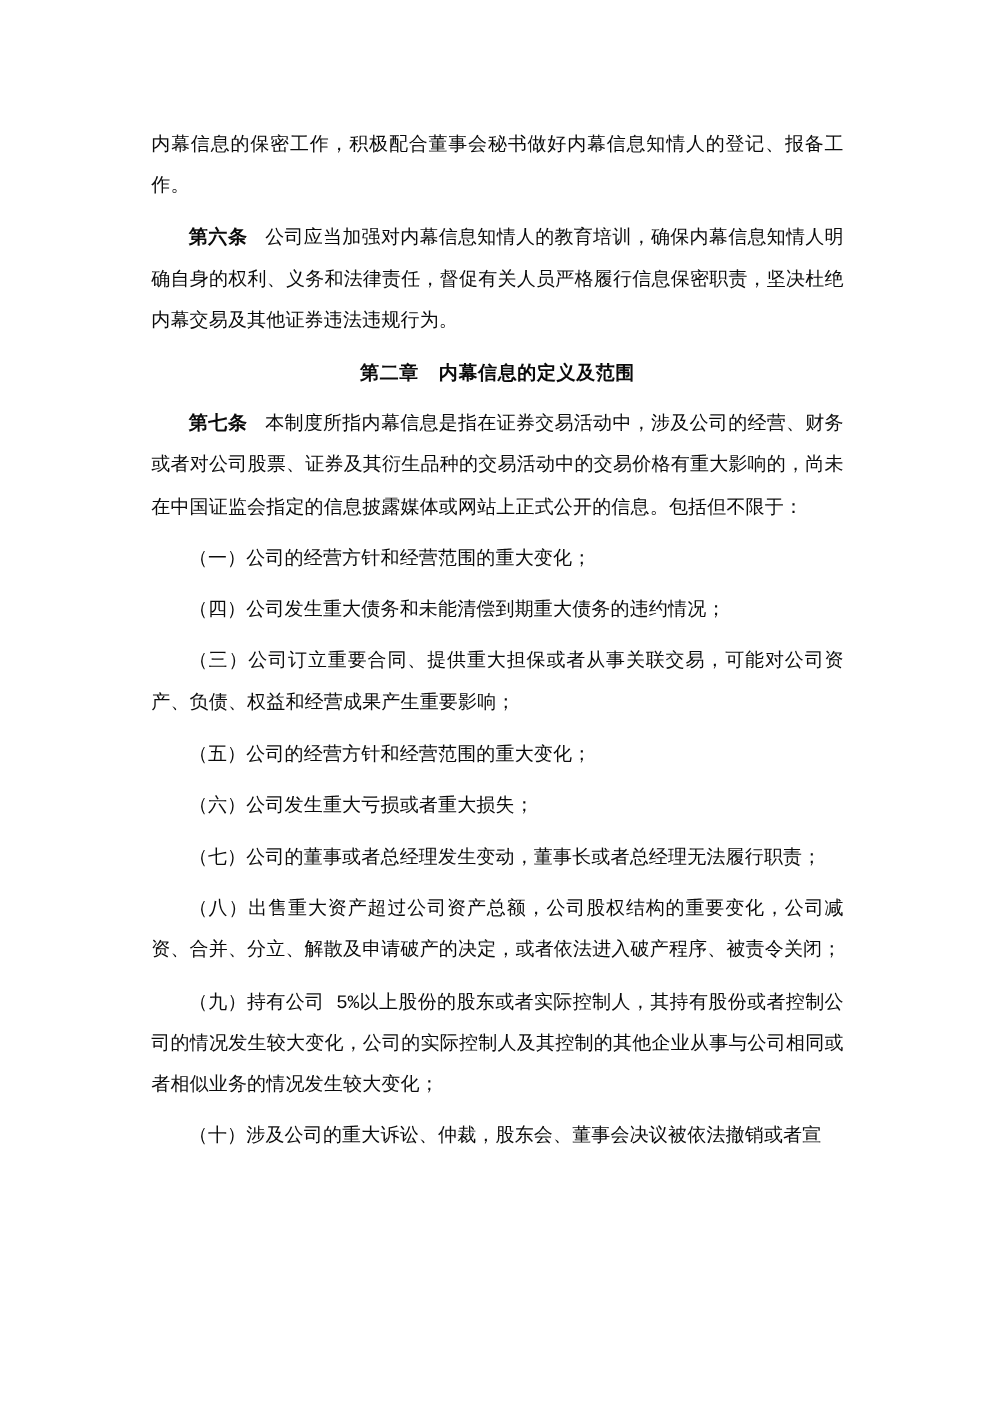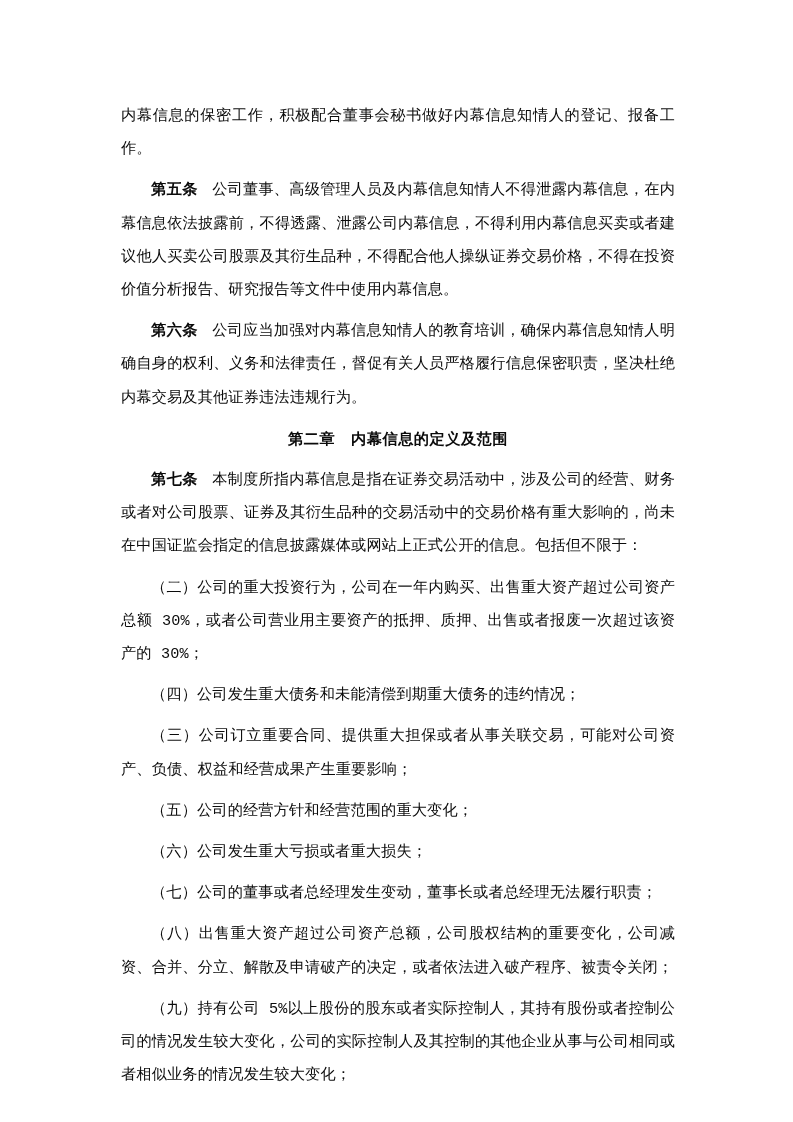--- a/index.html
+++ b/index.html
@@ -60,39 +60,37 @@
   }
 </style>
 </head>
 <body>
 
 <div class="page">
   <div class="content">
 
     <p class="para">内幕信息的保密工作，积极配合董事会秘书做好内幕信息知情人的登记、报备工作。</p>
 
-    <p class="para indent">
-      <span class="article-label">第五条</span><span class="gap-after-label"></span><span>公司董事、高级管理人员及内幕信息知情人不得泄露内幕信息，在内幕信息依法披露前，不得透露、泄露公司内幕信息，不得利用内幕信息买卖或者建议他人买卖公司股票及其衍生品种，不得配合他人操纵证券交易价格，不得在投资价值分析报告、研究报告等文件中使用内幕信息。</span>
-    </p>
 
     <p class="para indent">
       <span class="article-label">第六条</span><span class="gap-after-label"></span><span>公司应当加强对内幕信息知情人的教育培训，确保内幕信息知情人明确自身的权利、义务和法律责任，督促有关人员严格履行信息保密职责，坚决杜绝内幕交易及其他证券违法违规行为。</span>
     </p>
 
     <p class="chapter">
       <span>第二章</span><span class="sep"></span><span>内幕信息的定义及范围</span>
     </p>
 
     <p class="para indent">
       <span class="article-label">第七条</span><span class="gap-after-label"></span><span>本制度所指内幕信息是指在证券交易活动中，涉及公司的经营、财务或者对公司股票、证券及其衍生品种的交易活动中的交易价格有重大影响的，尚未在中国证监会指定的信息披露媒体或网站上正式公开的信息。包括但不限于：</span>
     </p>
 
-    <p class="para indent">（二）公司的重大投资行为，公司在一年内购买、出售重大资产超过公司资产总额 30%，或者公司营业用主要资产的抵押、质押、出售或者报废一次超过该资产的 30%；</p>
+    <p class="para indent">（一）公司的经营方针和经营范围的重大变化；</p>
     <p class="para indent">（四）公司发生重大债务和未能清偿到期重大债务的违约情况；</p>
     <p class="para indent">（三）公司订立重要合同、提供重大担保或者从事关联交易，可能对公司资产、负债、权益和经营成果产生重要影响；</p>
     <p class="para indent">（五）公司的经营方针和经营范围的重大变化；</p>
     <p class="para indent">（六）公司发生重大亏损或者重大损失；</p>
     <p class="para indent">（七）公司的董事或者总经理发生变动，董事长或者总经理无法履行职责；</p>
     <p class="para indent">（八）出售重大资产超过公司资产总额，公司股权结构的重要变化，公司减资、合并、分立、解散及申请破产的决定，或者依法进入破产程序、被责令关闭；</p>
     <p class="para indent">（九）持有公司 5%以上股份的股东或者实际控制人，其持有股份或者控制公司的情况发生较大变化，公司的实际控制人及其控制的其他企业从事与公司相同或者相似业务的情况发生较大变化；</p>
+    <p class="para indent">（十）涉及公司的重大诉讼、仲裁，股东会、董事会决议被依法撤销或者宣</p>
 
   </div>
 </div>
 
 </body></html>

